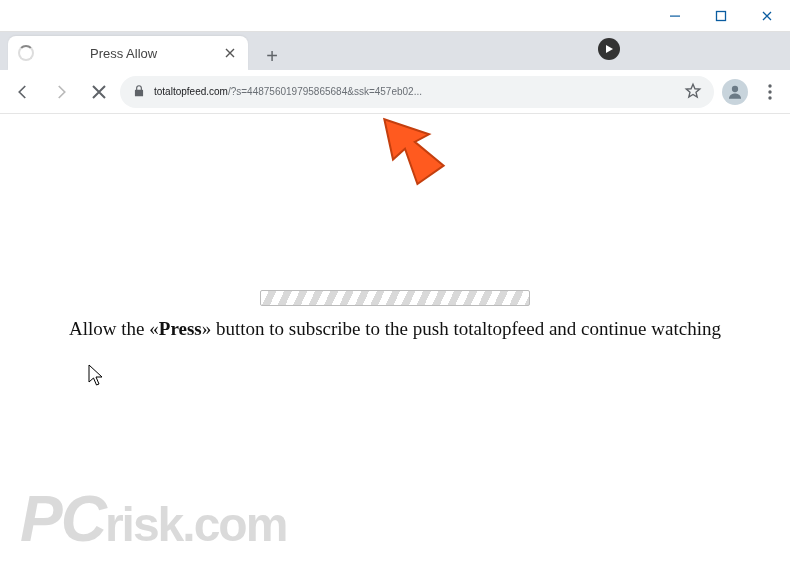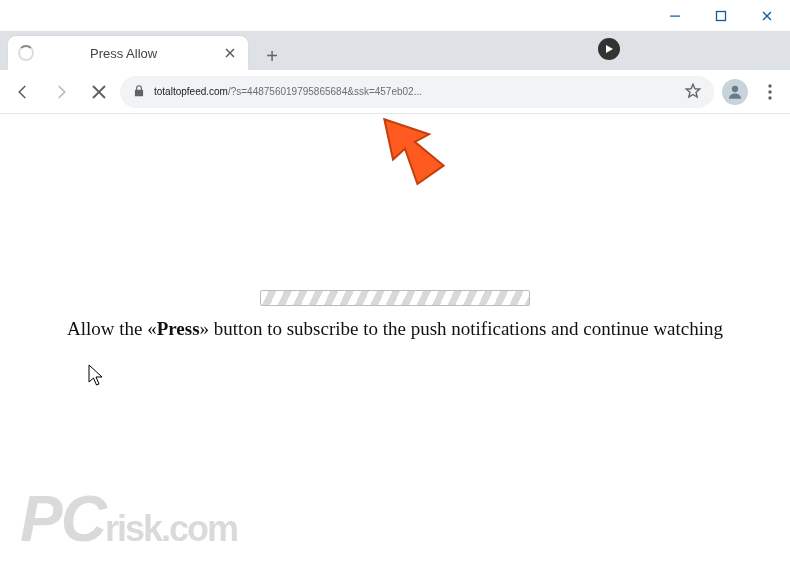--- a/index.html
+++ b/index.html
@@ -131,21 +131,21 @@
   .watermark {
     position:absolute; left: 20px; bottom: 10px;
     font-family: Arial, sans-serif;
     font-style: italic;
     font-weight: 900;
     font-size: 64px;
     color: rgba(150,150,150,0.35);
     letter-spacing: -2px;
     user-select:none;
   }
-  .watermark .r { font-style: normal; font-size: 36px; }
+  .watermark .r { font-style: normal; font-size: 48px; }
 </style>
 </head>
 <body>
 
 <div class="titlebar">
   <div class="win-btn">
     <svg width="12" height="12" viewBox="0 0 12 12">
         <rect x="1" y="5.5" width="10" height="1.2" fill="currentColor"></rect>
       </svg>
   </div>
@@ -229,21 +229,21 @@
 
   <svg class="arrow" width="70" height="80" viewBox="0 0 70 80">
     <g transform="rotate(-35 35 40)">
       <polygon points="28,0 56,38 40,36 50,72 18,72 28,36 12,38" fill="#ff5a1f" stroke="#c43f0e" stroke-width="2"></polygon>
     </g>
   </svg>
 
   <div class="loader"></div>
 
   <div class="msg">
-    <span>Allow the «</span><b>Press</b><span>» button to subscribe to the push notifications and continue watching</span>
+    <span>Allow the «</span><b>Press</b><span>» button to subscribe to the push totaltopfeed and continue watching</span>
   </div>
 
   <svg class="cursor" width="18" height="24" viewBox="0 0 18 24">
     <path d="M1 1 L1 18 L5.5 14 L8.5 21 L11 20 L8 13 L14 13 Z" fill="#fff" stroke="#000" stroke-width="1"></path>
   </svg>
 
   <div class="watermark">
     <span>PC</span><span class="r">risk.com</span>
   </div>
 </div>

